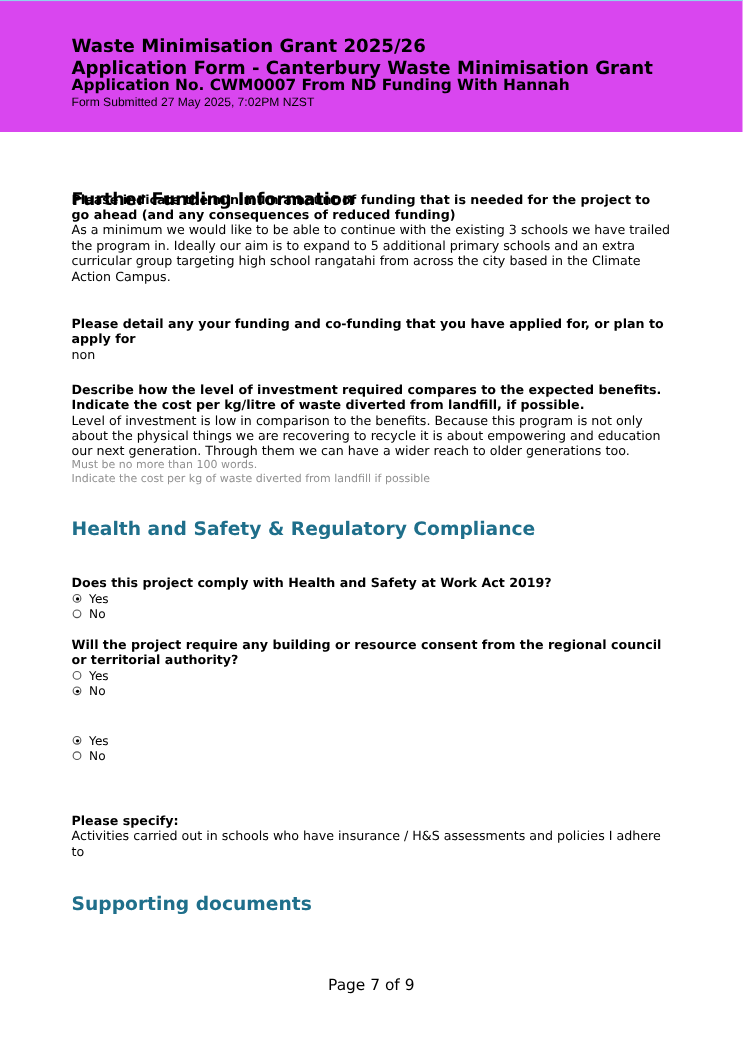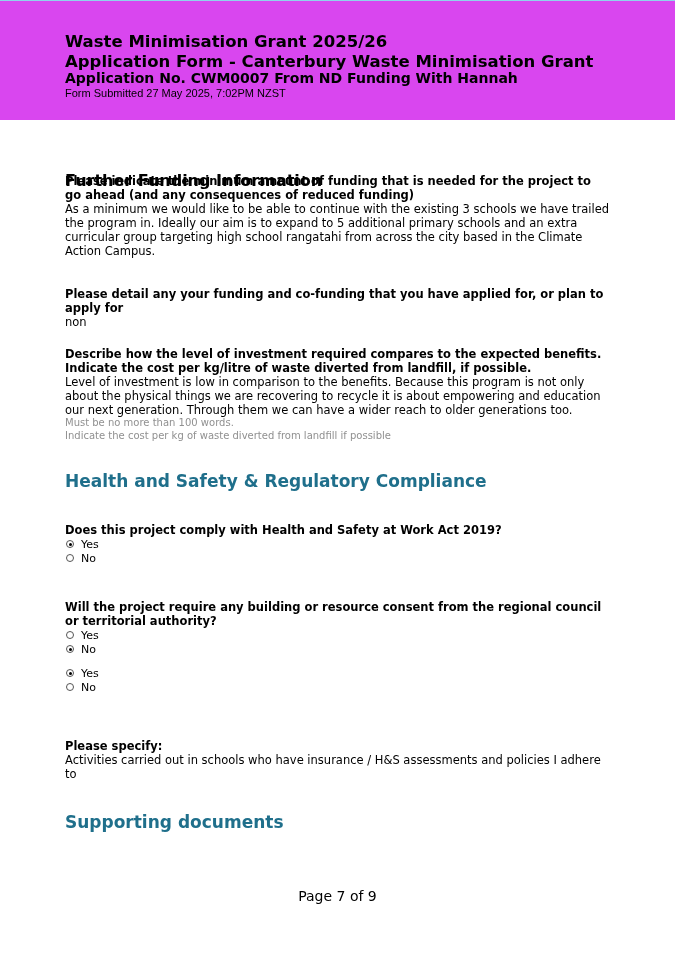--- a/index.html
+++ b/index.html
@@ -70,21 +70,21 @@
   <div class="radio-row">
     <span class="radio checked"></span>
     <span>Yes</span>
   </div>
   <div class="radio-row">
     <span class="radio"></span>
     <span>No</span>
   </div>
 </div>
 
-<div class="abs" style="top:579px;margin-top:21px;">
+<div class="abs" style="top:579px;">
   <div class="q">Will the project require any building or resource consent from the regional council or territorial authority?</div>
   <div class="radio-row">
     <span class="radio"></span>
     <span>Yes</span>
   </div>
   <div class="radio-row">
     <span class="radio checked"></span>
     <span>No</span>
   </div>
 </div>

